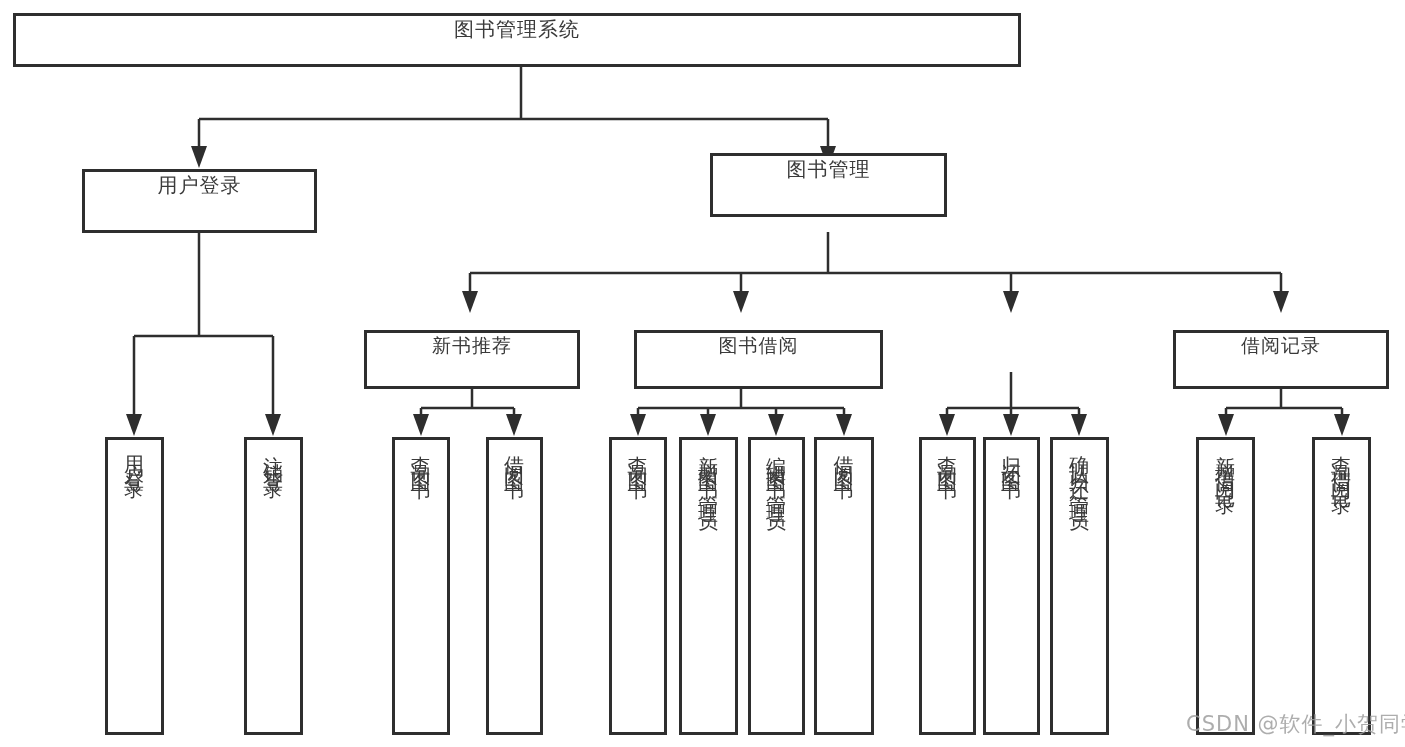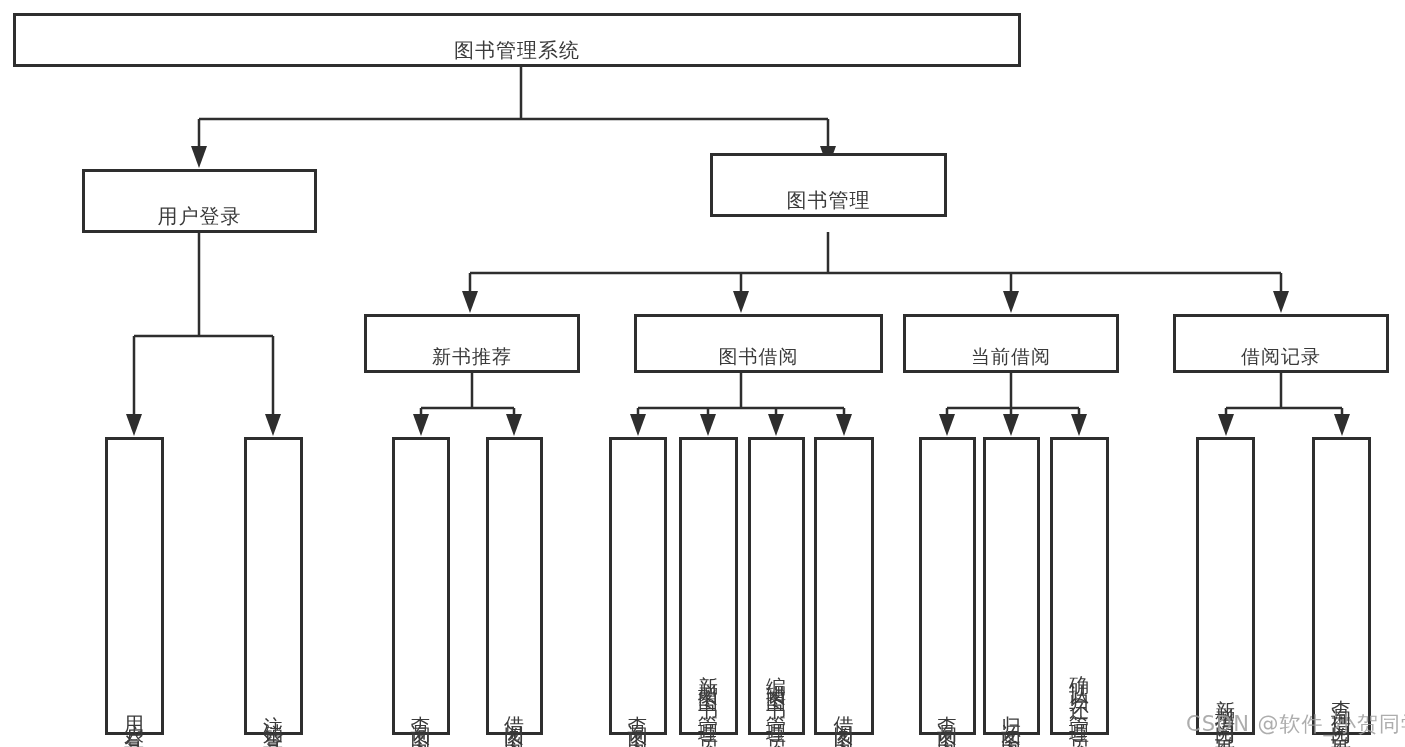--- a/index.html
+++ b/index.html
@@ -16,28 +16,28 @@
     left: 0; top: 0;
     width: 1405px; height: 747px;
     z-index: 1;
   }
   .node {
     position: absolute;
     box-sizing: border-box;
     border: 3px solid #2e2e2e;
     background: #ffffff;
     display: flex;
-    align-items: flex-end;
+    align-items: flex-start;
     justify-content: center;
     color: #3a3a3a;
     z-index: 2;
   }
   .node.lvl1 { font-size: 20px; letter-spacing: 1px; }
   .node.lvl2 { font-size: 20px; letter-spacing: 1px; }
-  .node.lvl3 { font-size: 19px; letter-spacing: 1px; }
+  .node.lvl3 { font-size: 19px; letter-spacing: 1px; margin-top: 16px; }
   .node.leaf span {
     writing-mode: vertical-rl;
     text-orientation: mixed;
     font-size: 20px;
     letter-spacing: 8px;
     line-height: 1;
     white-space: nowrap;
   }
   .watermark {
     position: absolute;
@@ -109,23 +109,20 @@
   <div class="node lvl2" style="left:710px;top:153px;width:237px;height:64px">
     <span>图书管理</span>
   </div>
 
   <div class="node lvl3" style="left:364px;top:314px;width:216px;height:59px">
     <span>新书推荐</span>
   </div>
   <div class="node lvl3" style="left:634px;top:314px;width:249px;height:59px">
     <span>图书借阅</span>
   </div>
-  <div class="node lvl3" style="left:903px;top:314px;width:216px;height:59px">
-    <span>当前借阅</span>
-  </div>
   <div class="node lvl3" style="left:1173px;top:314px;width:216px;height:59px">
     <span>借阅记录</span>
   </div>
 
   <div class="node leaf" style="left:105px;top:437px;width:59px;height:298px">
     <span>用户登录</span>
   </div>
   <div class="node leaf" style="left:244px;top:437px;width:59px;height:298px">
     <span>注销登录</span>
   </div>

